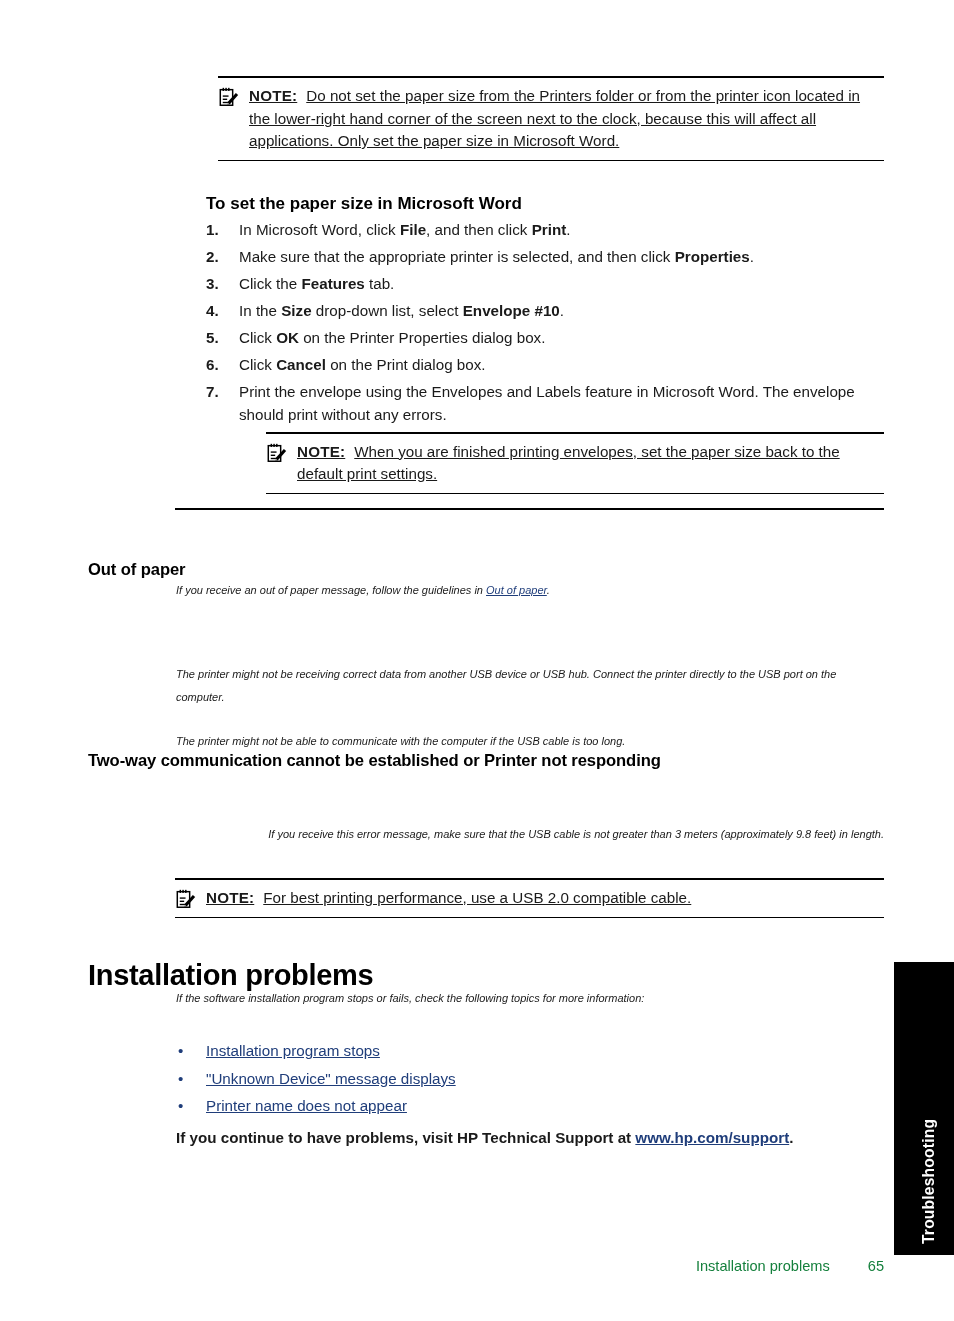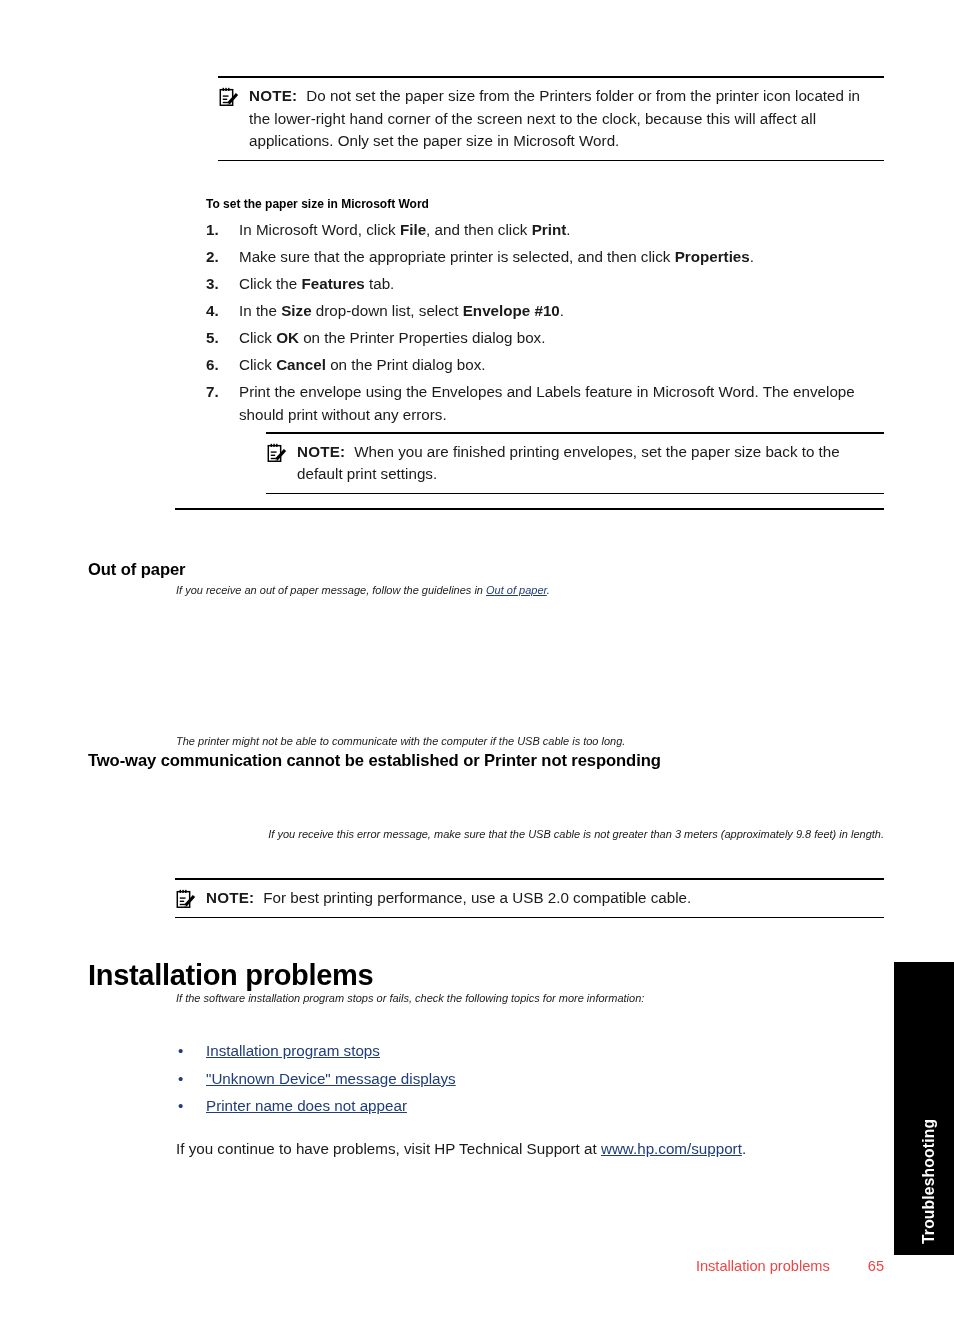--- a/index.html
+++ b/index.html
@@ -51,20 +51,21 @@
     width: 22px;
     height: 22px;
     margin-right: 9px;
     margin-top: 1px;
   }
   .note-text {
     font-size: 15.2px;
     line-height: 22.5px;
     color: #1a1a1a;
     flex: 1 1 auto;
+    text-decoration: underline;
   }
   .note-label {
     font-weight: bold;
     letter-spacing: 0.2px;
   }
   .note-gap { display: inline-block; width: 9px; }
 
   
   #note-top {
     left: 218px;
@@ -72,21 +73,21 @@
     width: 666px;
   }
   
   #procedure {
     position: absolute;
     left: 206px;
     top: 193px;
     width: 690px;
   }
   .proc-title {
-    font-size: 12px;
+    font-size: 17px;
     font-weight: bold;
     line-height: 22px;
     margin-bottom: 4px;
   }
   ol.steps {
     list-style: none;
     margin: 0;
     padding: 0;
   }
   ol.steps li {
@@ -211,21 +212,21 @@
   }
 
   
   #footer {
     position: absolute;
     top: 1258px;
     left: 88px;
     width: 796px;
     text-align: right;
     font-size: 14.6px;
-    color: #ef4444;
+    color: #15803d;
   }
   #footer .f-title { margin-right: 38px; }
 </style>
 </head>
 <body>
 
 <div class="page">
 
   <div class="note" id="note-top">
     <div class="rule"></div>
@@ -280,20 +281,21 @@
       <span class="note-text"><span class="note-label">NOTE:</span><span class="note-gap"></span><span>When you are finished printing envelopes, set the paper size back to the default print settings.</span></span>
     </div>
     <div class="rule thin"></div>
   </div>
 
   <div id="rule-outer-close"></div>
 
   <h2 class="h2" style="top:546px;">Out of paper</h2>
   <div class="para" style="top:579px;">If you receive an out of paper message, follow the guidelines in <a class="doclink">Out of paper</a>.</div>
 
+  <div class="para" style="top:663px;">The printer might not be receiving correct data from another USB device or USB hub. Connect the printer directly to the USB port on the computer.</div>
 
   <h2 class="h2" style="top:737px;">Two-way communication cannot be established or Printer not responding</h2>
   <div class="para" style="top:730px;">The printer might not be able to communicate with the computer if the USB cable is too long.</div>
   <div class="para" style="top:823px;text-align:right;">If you receive this error message, make sure that the USB cable is not greater than 3 meters (approximately 9.8 feet) in length.</div>
 
   <div class="note" id="note-usb">
     <div class="rule thin"></div>
     <div class="note-body">
       <span class="note-icon">
         <svg viewBox="0 0 24 24" width="22" height="22">
@@ -315,21 +317,21 @@
 
   <h1 class="h1" style="top:940px;">Installation problems</h1>
   <div class="para" style="top:987px;">If the software installation program stops or fails, check the following topics for more information:</div>
 
   <div id="topic-list">
     <ul class="bullets" id="bullets-list">
         <li><span class="dot">•</span><a class="doclink">Installation program stops</a></li>
         <li><span class="dot">•</span><a class="doclink">"Unknown Device" message displays</a></li>
         <li><span class="dot">•</span><a class="doclink">Printer name does not appear</a></li>
       </ul>
-    <div class="body-text" style="margin-top:20px;">If you continue to have problems, visit HP Technical Support at <a class="doclink">www.hp.com/support</a>.</div>
+    <div class="body-text" style="margin-top:9px;font-weight:bold;">If you continue to have problems, visit HP Technical Support at <a class="doclink">www.hp.com/support</a>.</div>
   </div>
 
   <div id="side-tab">
     <span class="tab-label">Troubleshooting</span>
   </div>
 
   <div id="footer">
     <span class="f-title">Installation problems</span><span>65</span>
   </div>
 

